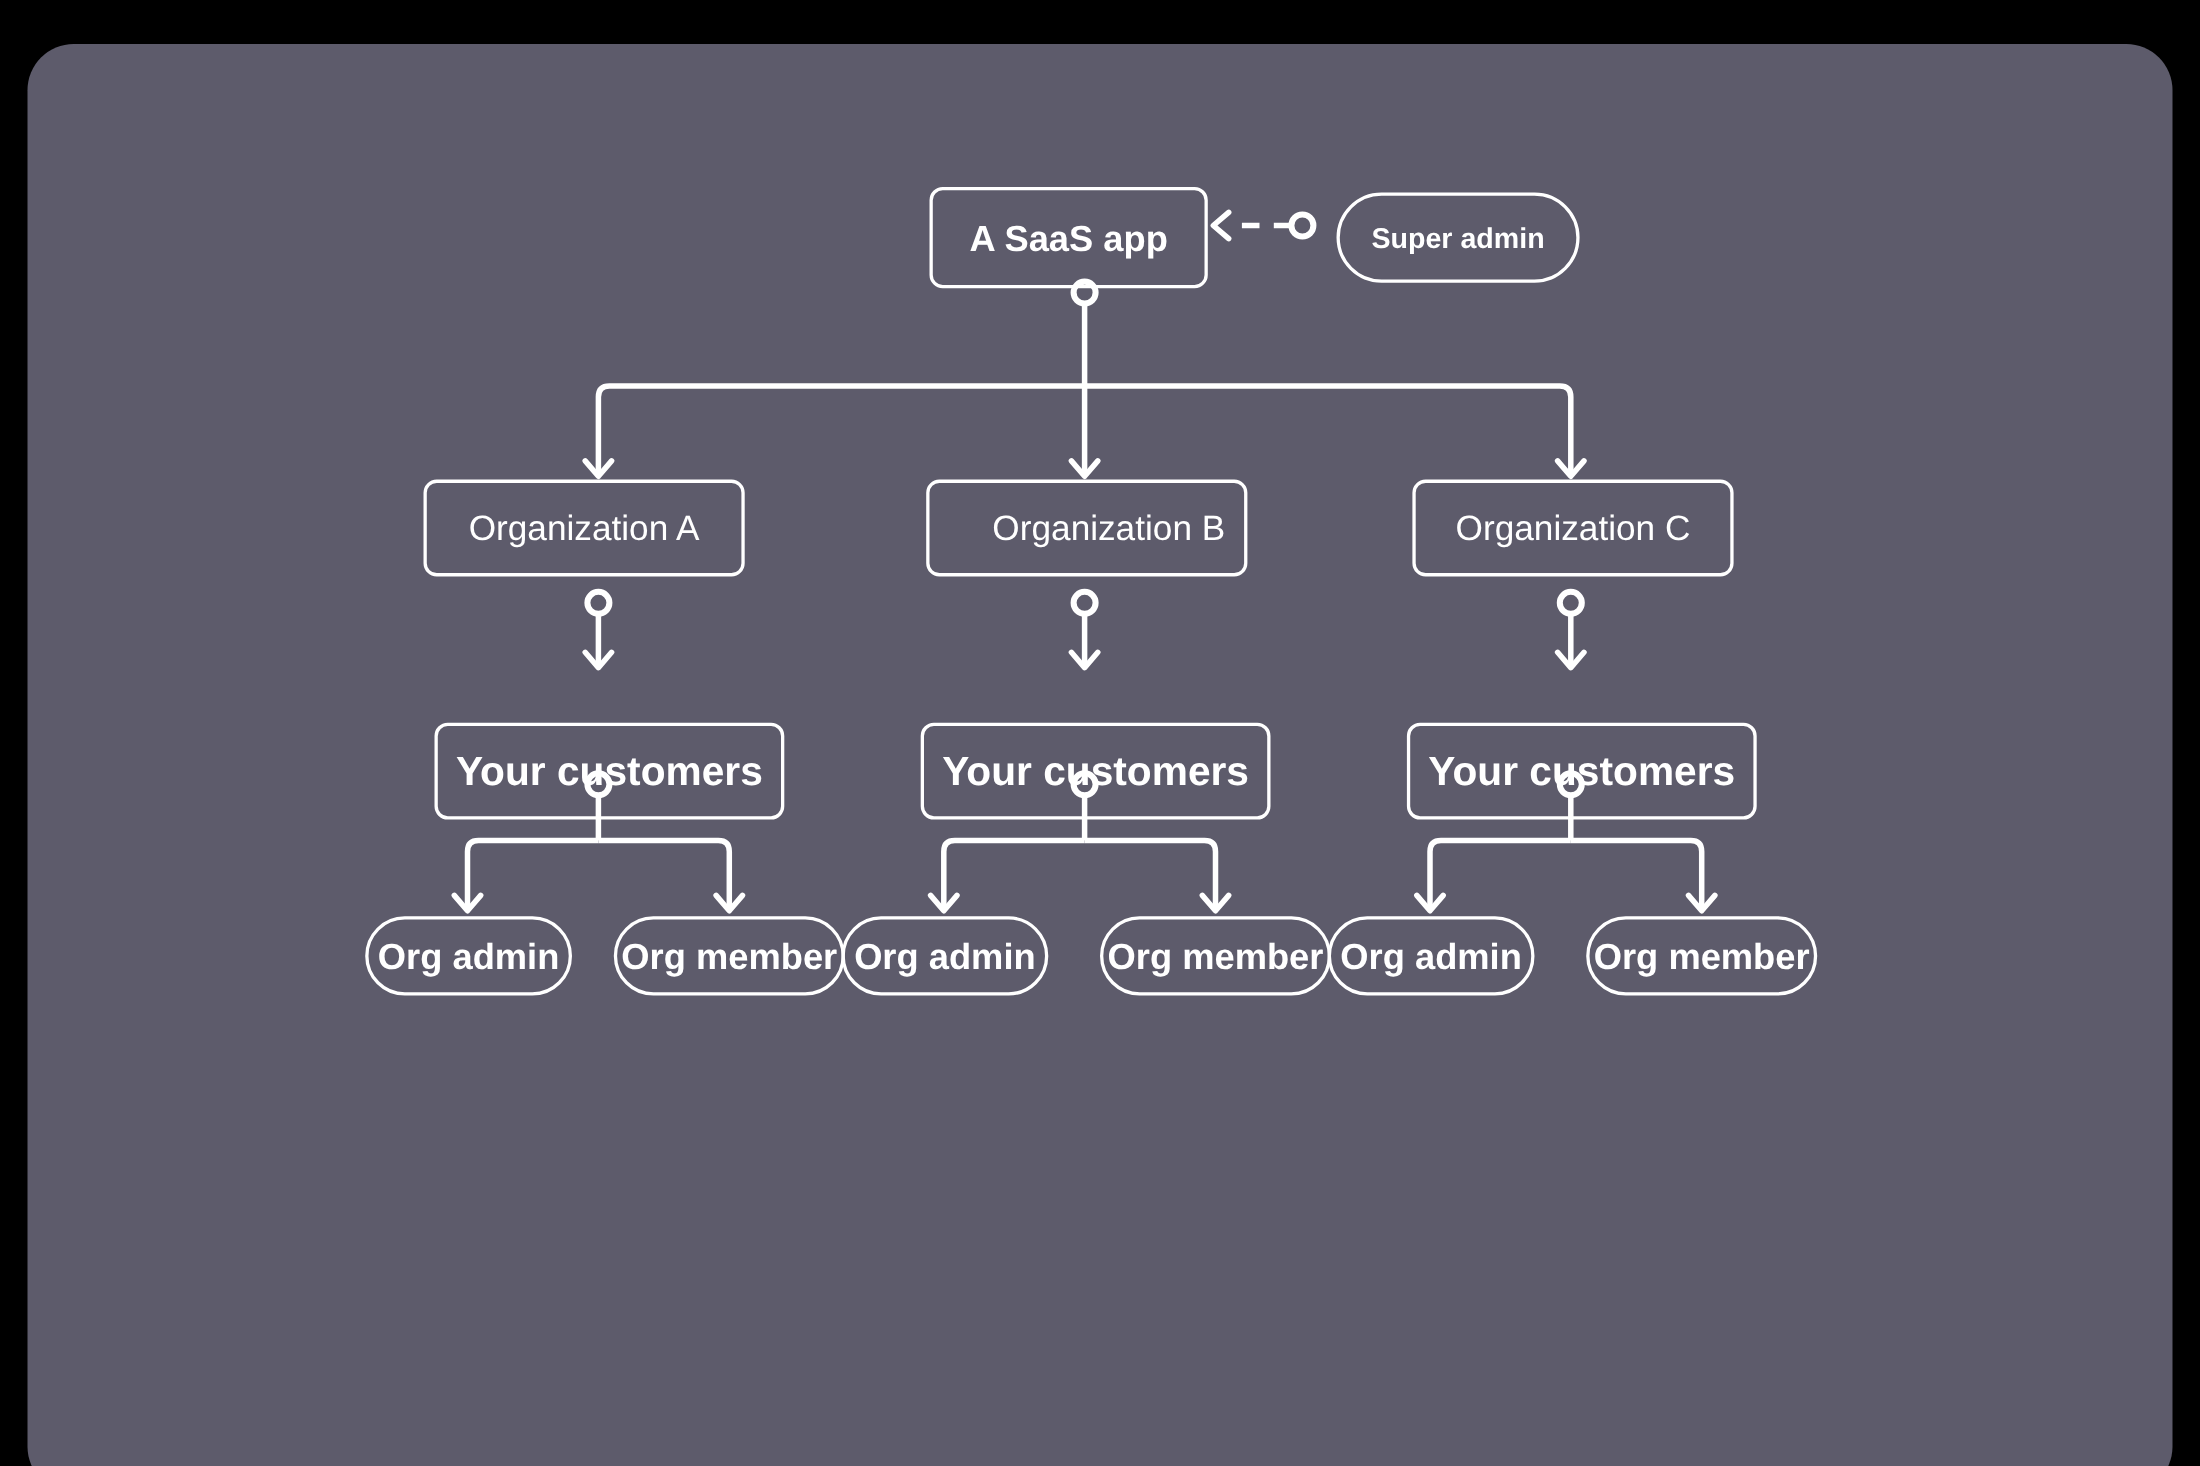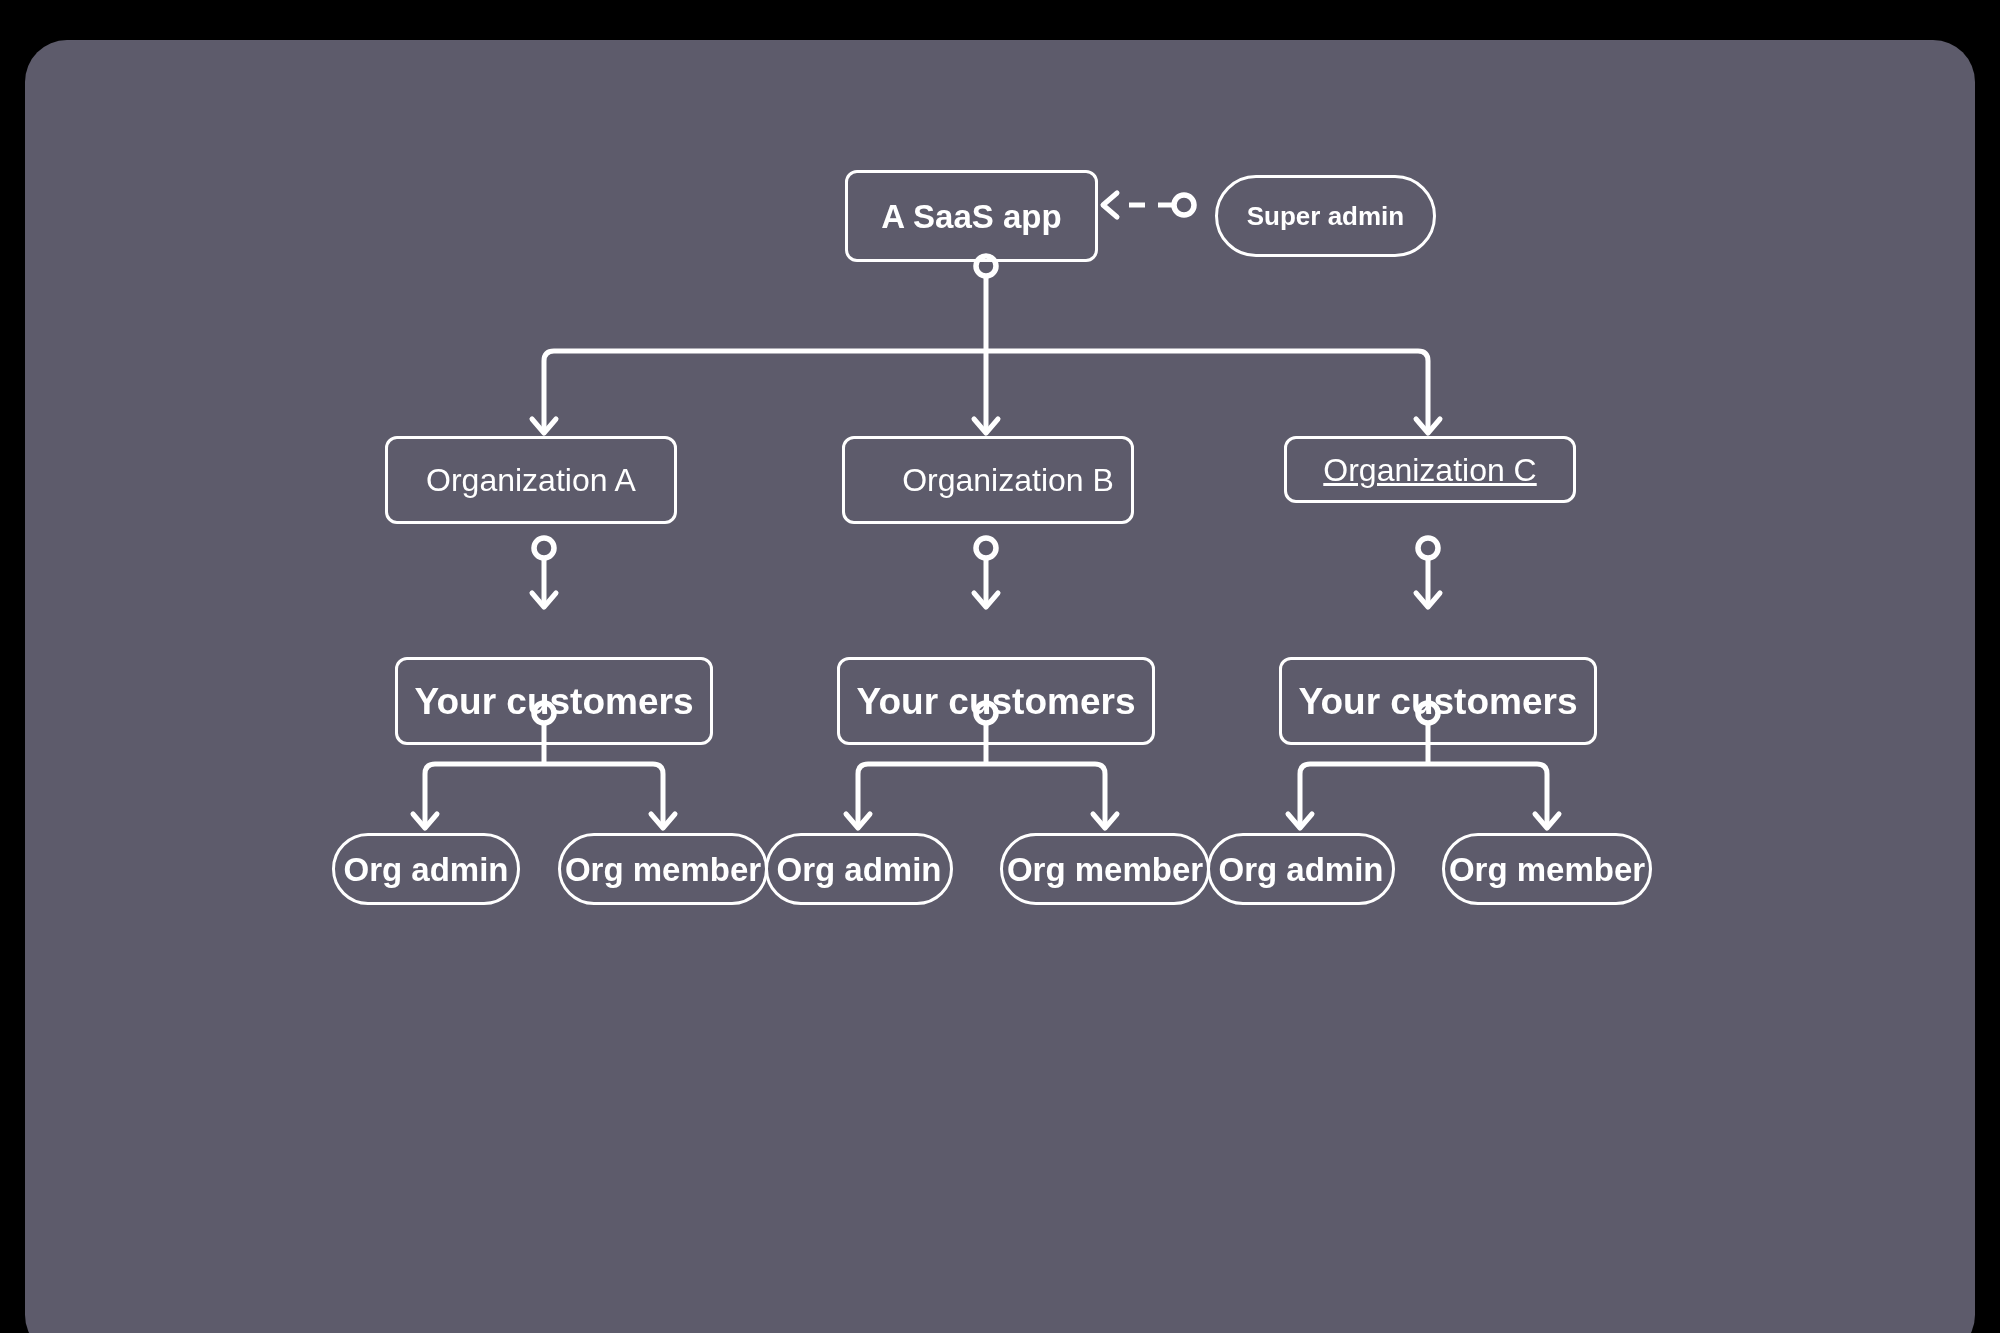--- a/index.html
+++ b/index.html
@@ -141,21 +141,21 @@
     </div>
 
     <div class="node node-rect t-org" style="left:360px; top:396px; width:292px; height:88px;">
       <span>Organization A</span>
     </div>
 
     <div class="node node-rect t-org" style="left:817px; top:396px; width:292px; height:88px;padding-left:40px;">
       <span>Organization B</span>
     </div>
 
-    <div class="node node-rect t-org" style="left:1259px; top:396px; width:292px; height:67px;text-decoration:underline;">
+    <div class="node node-rect t-org" style="left:1259px; top:396px; width:292px; height:88px;">
       <span>Organization C</span>
     </div>
 
     <div class="node node-rect t-cust" style="left:370px; top:617px; width:318px; height:88px;">
       <span>Your customers</span>
     </div>
 
     <div class="node node-rect t-cust" style="left:812px; top:617px; width:318px; height:88px;">
       <span>Your customers</span>
     </div>

